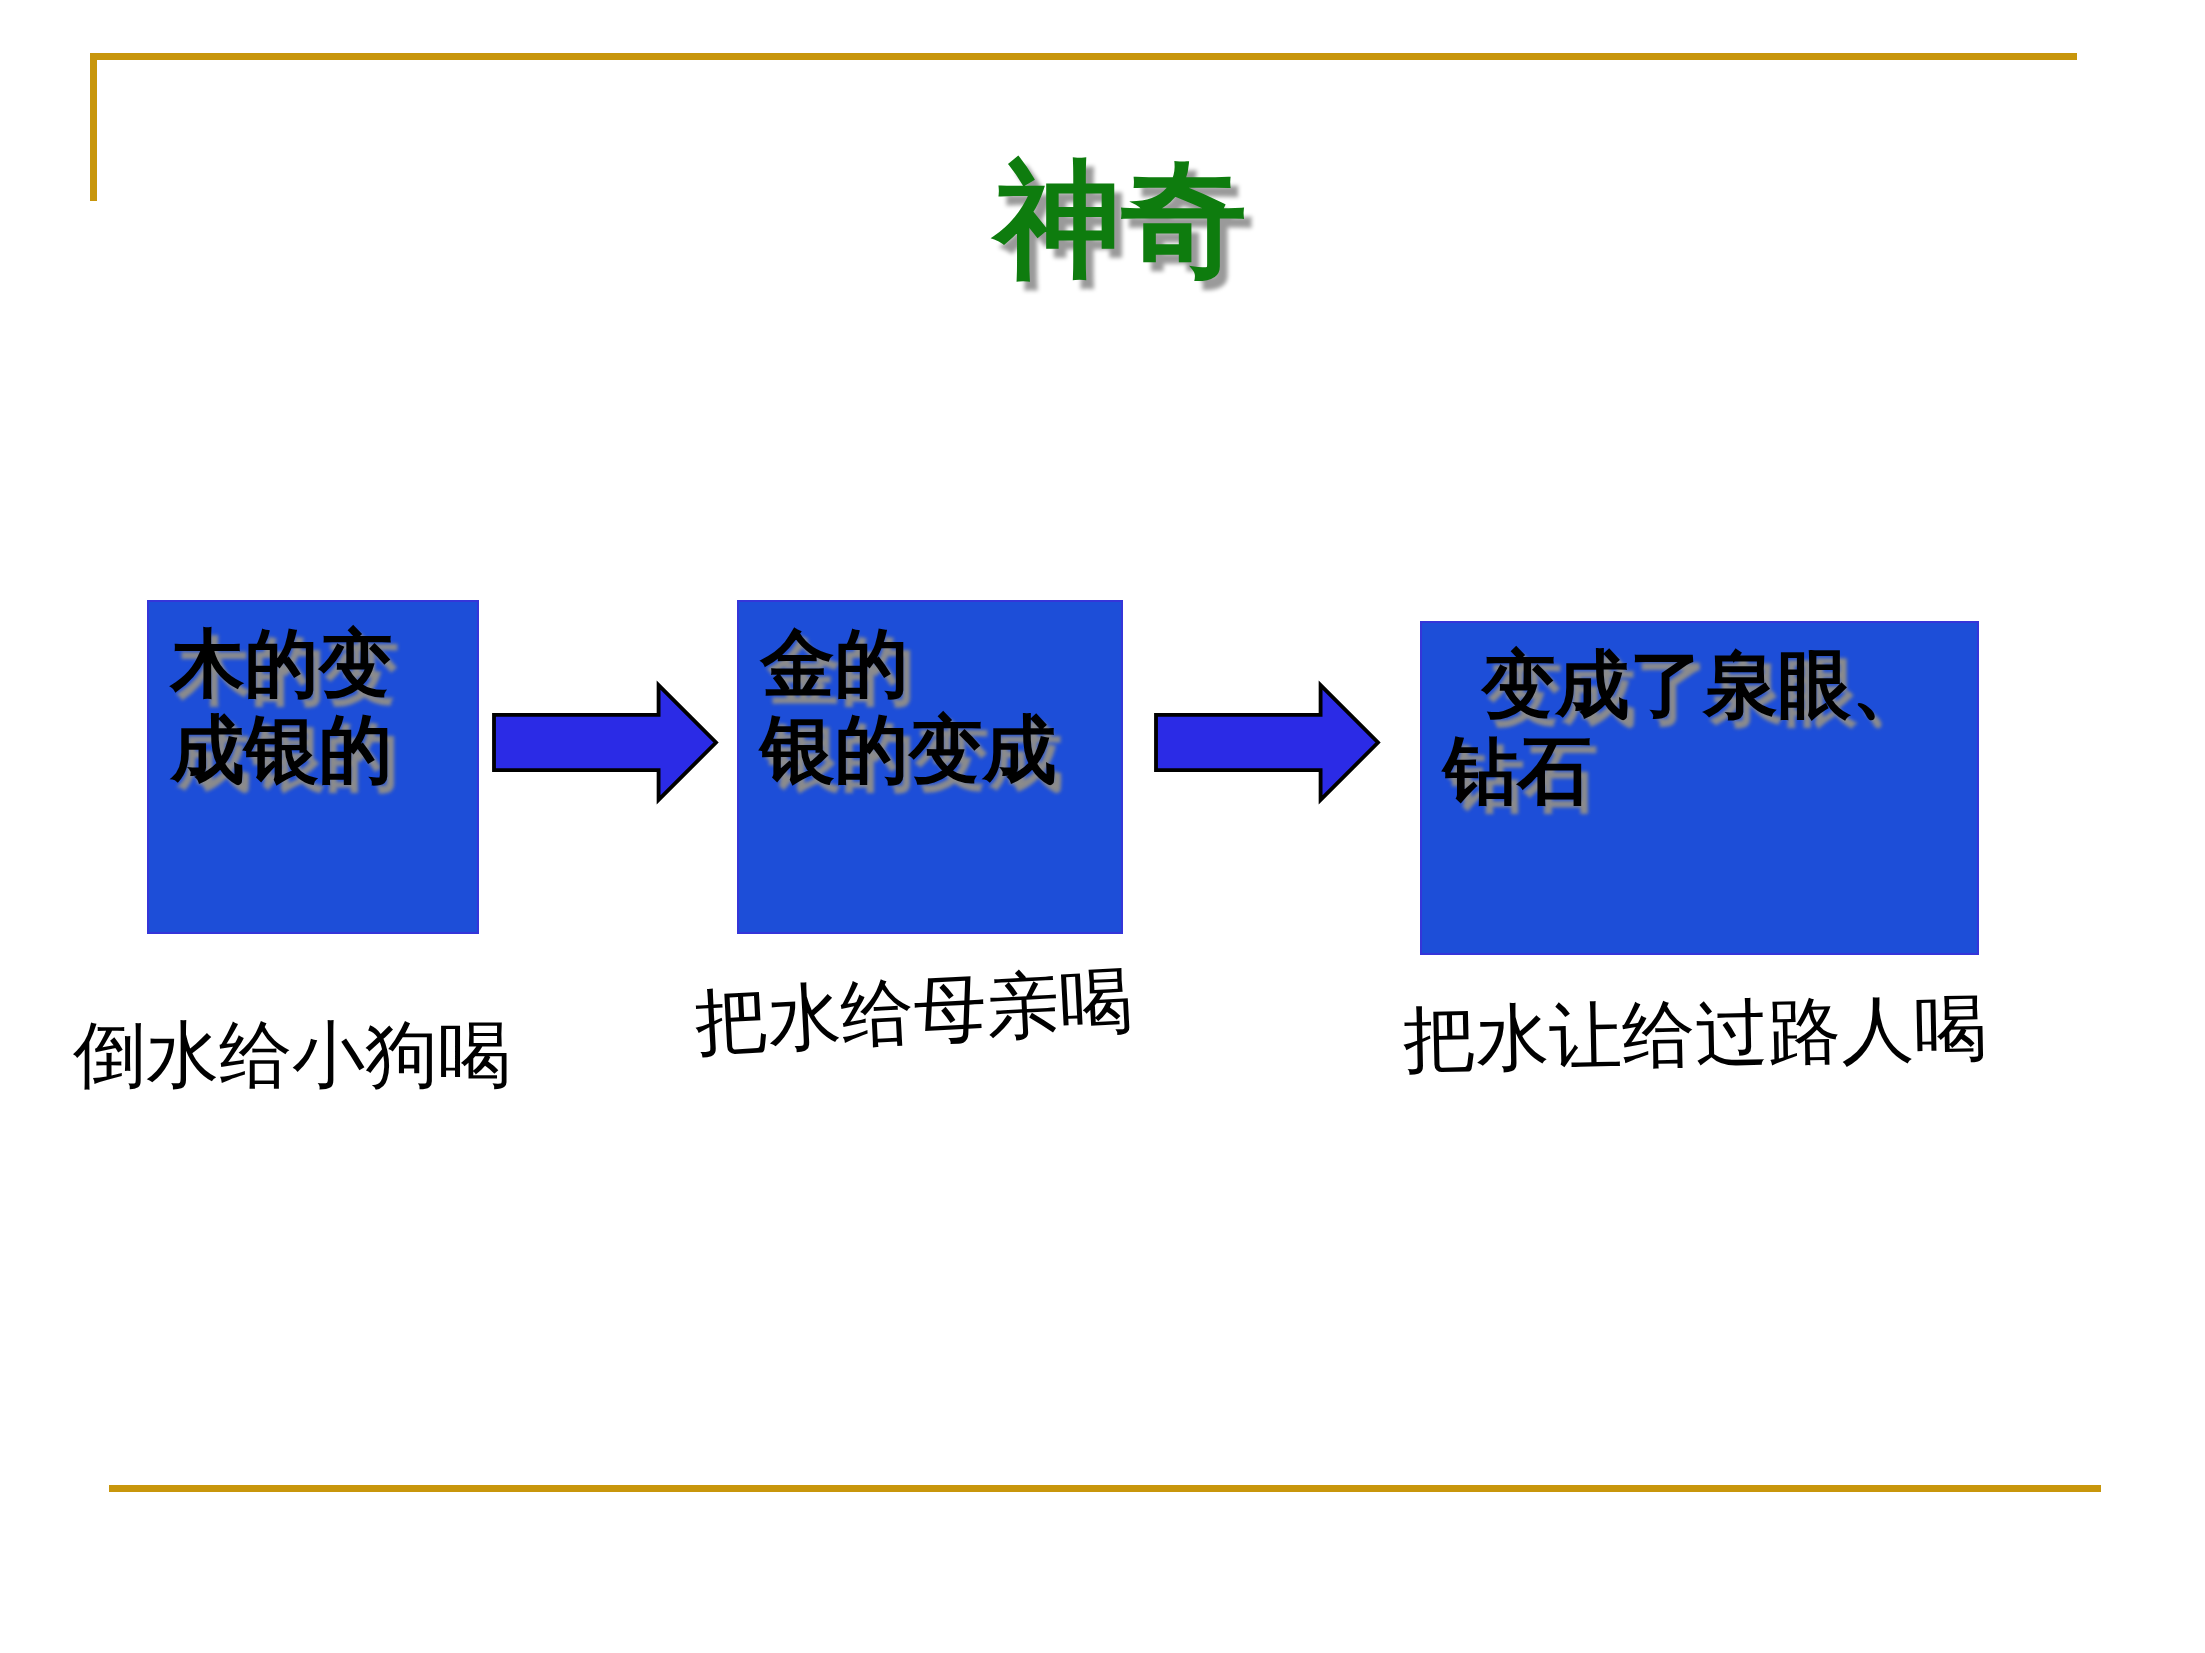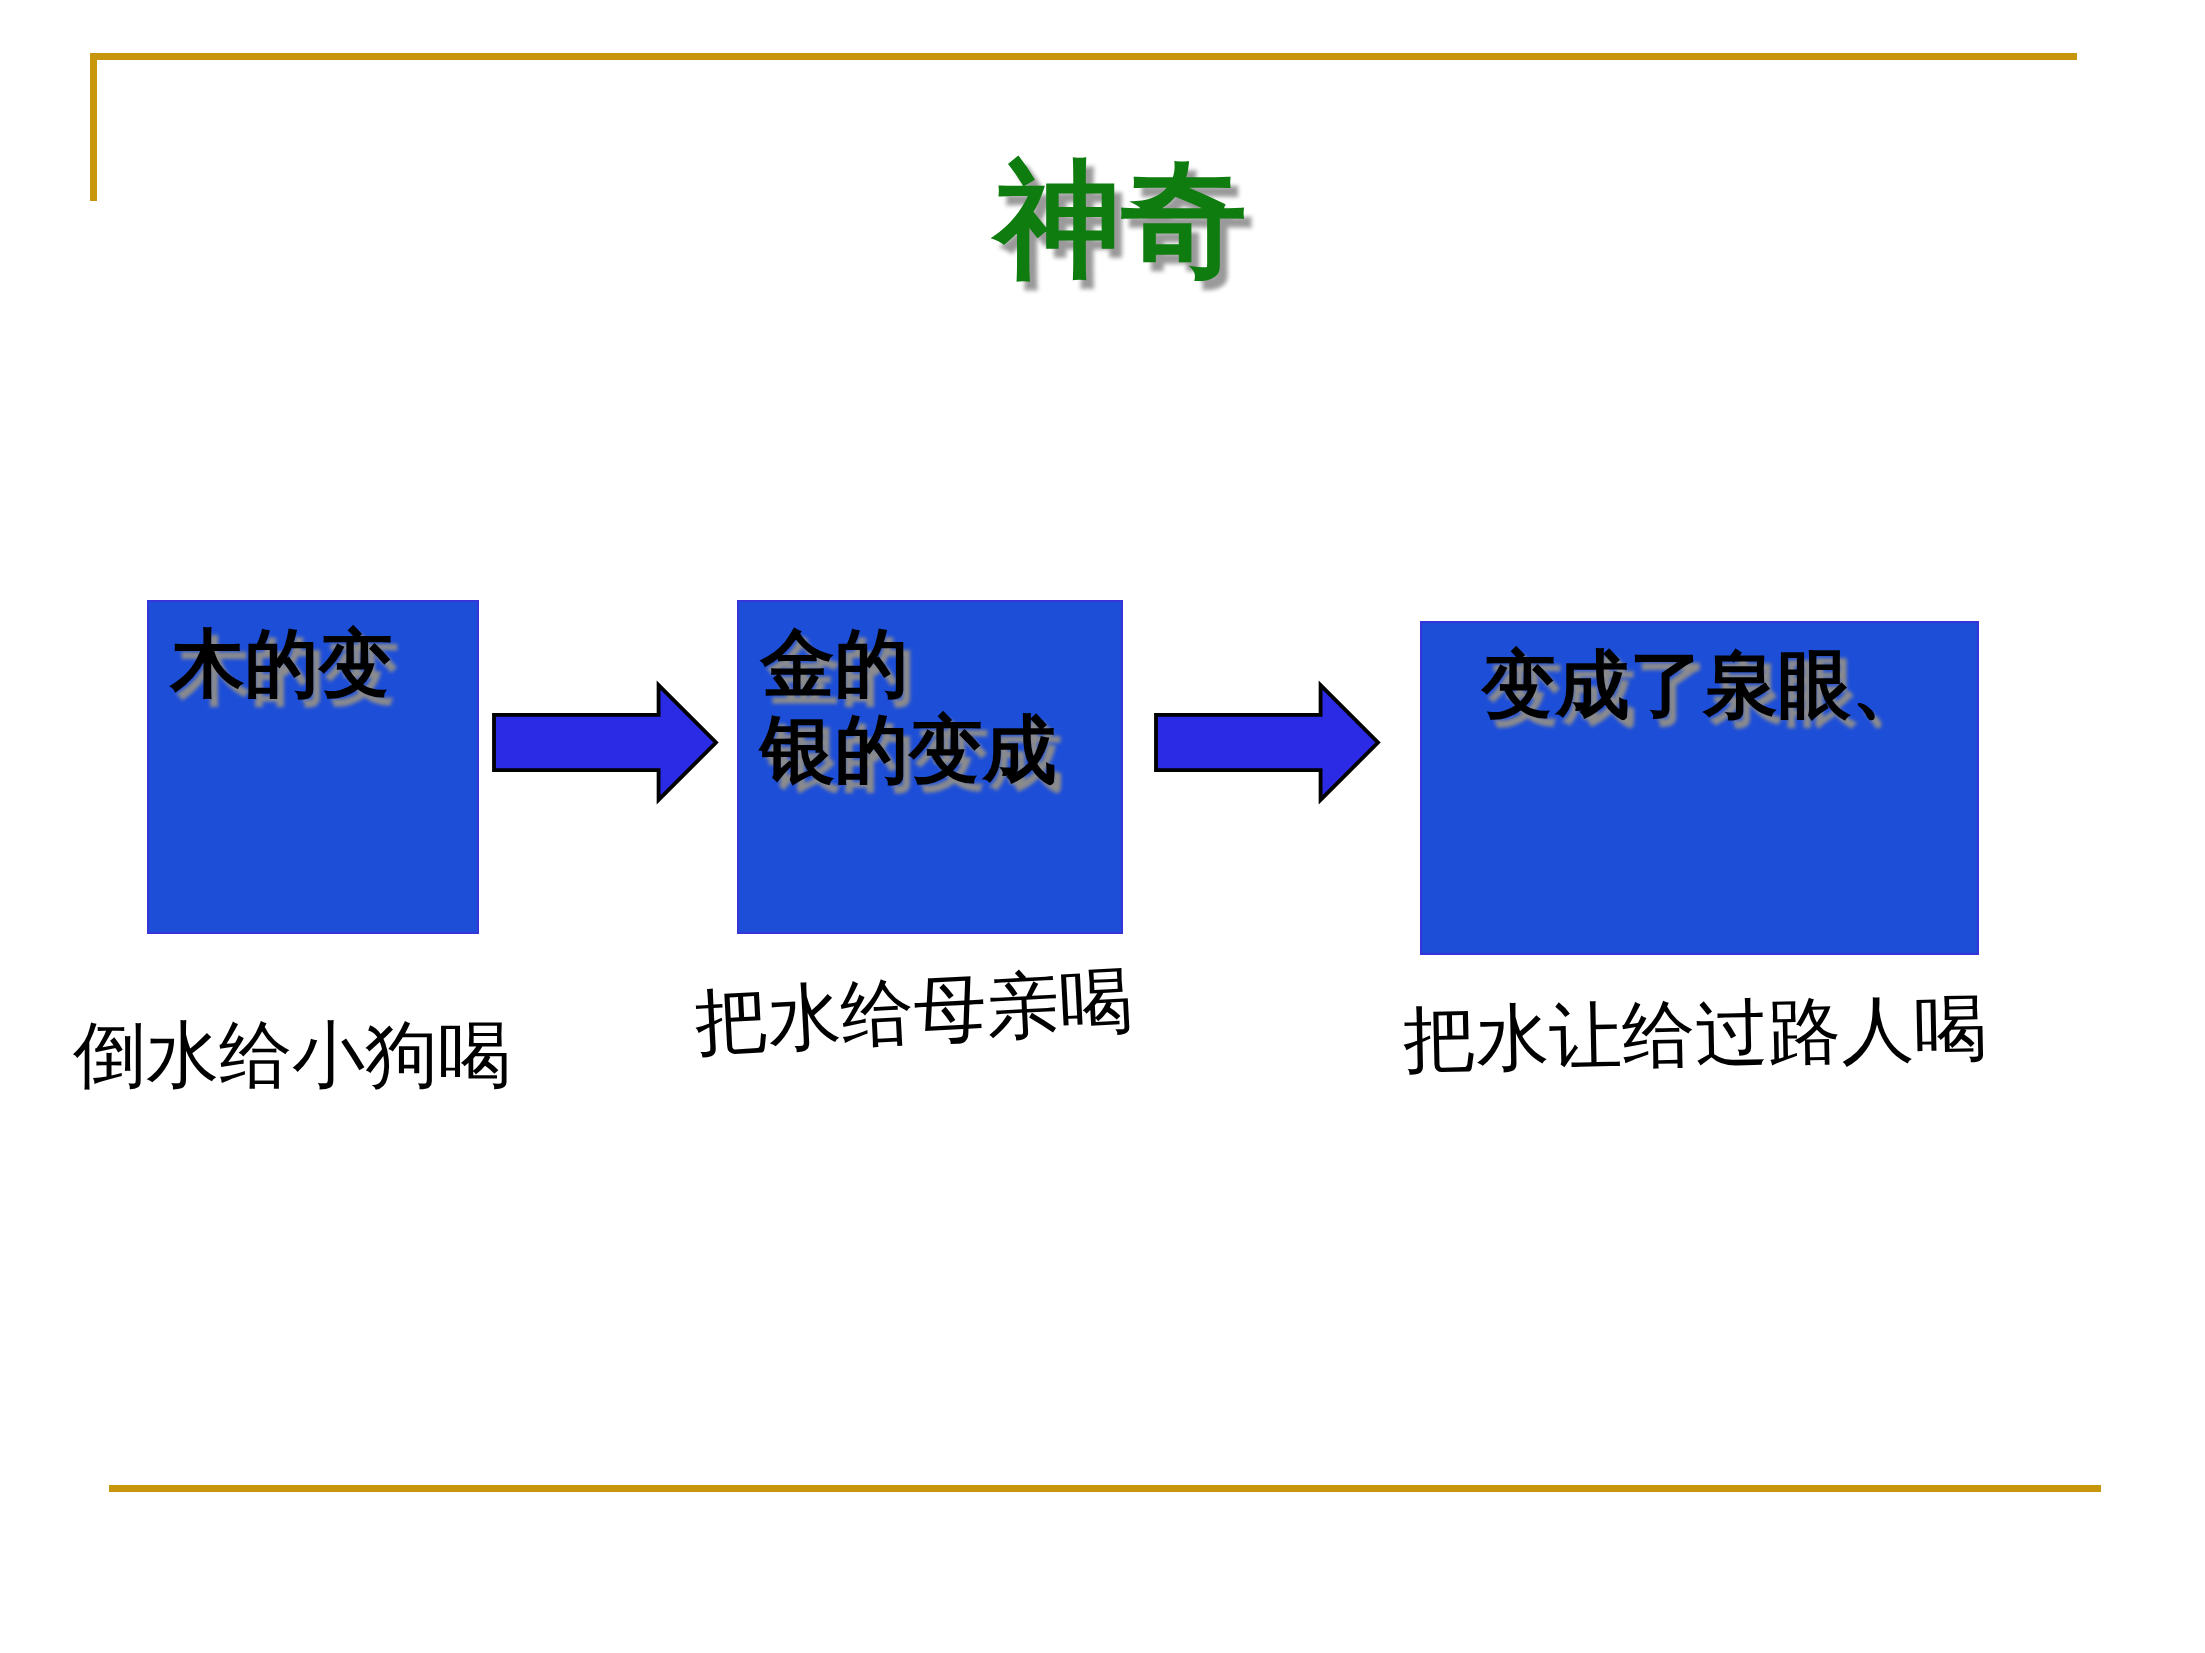--- a/index.html
+++ b/index.html
@@ -79,37 +79,39 @@
 <div id="slide">
 
   <div class="rule rule-top"></div>
   <div class="rule rule-left"></div>
   <div class="rule rule-bottom"></div>
 
   <div class="title">神奇</div>
 
   <div class="flow-box box1">
     <span class="box-line">木的变</span>
+    <span class="box-line">成银的</span>
   </div>
 
   <svg class="arrow arrow-1" viewBox="0 0 290 150" aria-hidden="true">
     <polygon points="0,39 215,39 215,0 290,75 215,150 215,111 0,111"></polygon>
   </svg>
 
   <div class="flow-box box2">
     <span class="box-line">金的</span>
     <span class="box-line">银的变成</span>
   </div>
 
   <svg class="arrow arrow-2" viewBox="0 0 290 150" aria-hidden="true">
     <polygon points="0,39 215,39 215,0 290,75 215,150 215,111 0,111"></polygon>
   </svg>
 
   <div class="flow-box box3">
     <span class="box-line indent">变成了泉眼、</span>
+    <span class="box-line">钻石</span>
   </div>
 
   <div class="caption caption-1">倒水给小狗喝</div>
   <div class="caption caption-2">把水给母亲喝</div>
   <div class="caption caption-3">把水让给过路人喝</div>
 
 </div>
 
 
 </body></html>

